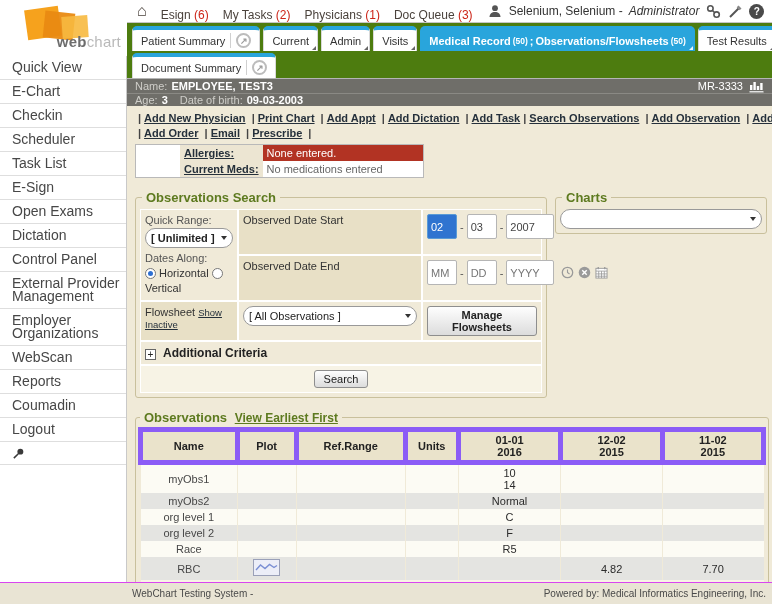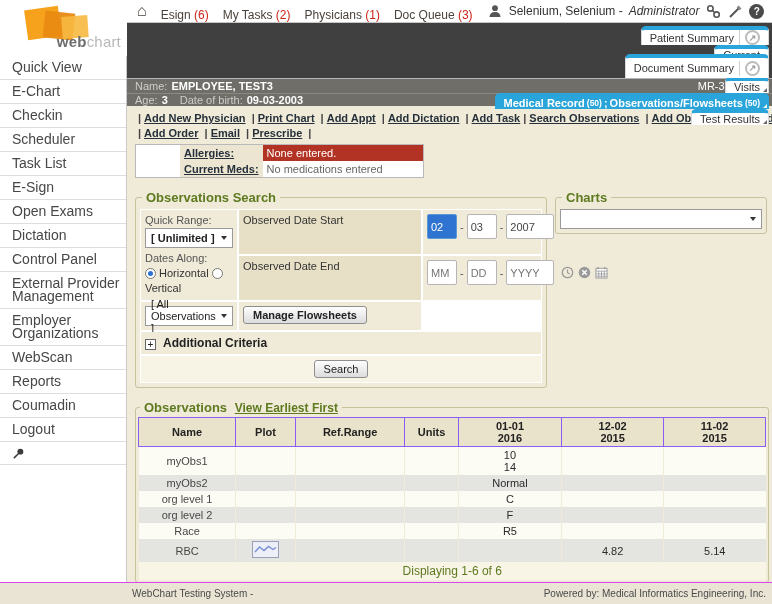--- a/index.html
+++ b/index.html
@@ -34,21 +34,21 @@
   .home-ic { font-size:16px; color:#4a423c; line-height:12px; cursor:pointer; }
   .menu-item { color:#4a423c; text-decoration:none; white-space:nowrap;margin-top:8px; }
   .menu-item .cnt { color:#cc2418; }
   .user-zone { margin-left:auto; display:flex; align-items:center; gap:6px; white-space:nowrap; }
   .user-name { color:#333; }
   .user-role { font-style:italic; color:#333; }
   .ic-btn { display:inline-flex; width:16px; height:16px; align-items:center; justify-content:center; cursor:pointer; }
   .help-ic { width:15px; height:15px; border-radius:50%; background:#4a4a4a; color:#fff;
     font-size:10px; font-weight:bold; display:flex; align-items:center; justify-content:center; cursor:pointer; }
 
-  .tabrow { background:#404040; padding:3px 0 0 5px; display:flex; align-items:flex-end; height:28px;flex-direction:column; }
+  .tabrow { background:#4d7c0f; padding:3px 0 0 5px; display:flex; align-items:flex-end; height:28px; }
   .tabrow.second { border-bottom:1px solid #b5b5b5; }
   .tab { position:relative; display:inline-flex; align-items:center; gap:5px; background:#fff;
     border:1px solid #d9d9d9; border-bottom:none; border-top:4px solid #29a5dc;
     border-radius:5px 5px 0 0; padding:0 8px; height:25px; font-size:11px; color:#333;
     margin-right:3px; cursor:pointer; white-space:nowrap; }
   .tab.active { background:#29a5dc; border-color:#29a5dc; color:#fff; font-weight:bold; }
   .tab .small { font-size:8.5px; font-weight:bold; }
   .tab .corner { position:absolute; right:1px; bottom:1px; width:0; height:0;
     border-left:4px solid transparent; border-bottom:4px solid #666; }
   .tab.active .corner { border-bottom-color:#eaf6fc; }
@@ -92,21 +92,21 @@
   .srow-btn { grid-column:1 / 4; background:#f7f3e5; text-align:center; padding:4px; }
   .dateline { display:flex; align-items:center; gap:3px; }
   .inp { height:25px; border:1px solid #b5b5b5; border-radius:2px; font-size:11px;
     padding:9px 3px; font-family:"Liberation Sans",sans-serif; color:#444; background:#fff; }
   .inp.mm,.inp.dd { width:30px; } .inp.yy { width:48px; }
   .inp.selected { background:#2f74d0; color:#fff; border-color:#5b9bd5; }
   .dash { color:#555; }
   .dicons { display:flex; gap:4px; margin-left:4px; align-items:center; }
   .show-inactive { font-size:9.5px; color:#25303b; text-decoration:underline; cursor:pointer; }
   .selbox { display:flex; align-items:center; justify-content:space-between; background:#fff;
-    border:1px solid #999; border-radius:0; height:20px; padding:0 5px; font-size:11px;
+    border:1px solid #999; border-radius:10px; height:20px; padding:0 5px; font-size:11px;
     color:#222; cursor:pointer; }
   .selbox.bold { font-weight:bold; width:88px; }
   .arrow-dn { width:0; height:0; border-left:3.5px solid transparent;
     border-right:3.5px solid transparent; border-top:4.5px solid #333; }
   .qr-label { color:#555; margin-bottom:2px; }
   .radio { width:11px; height:11px; border-radius:50%; border:1px solid #777;
     background:#fff; display:inline-block; vertical-align:-2px; cursor:pointer; }
   .radio.sel::after { content:""; display:block; width:5px; height:5px; margin:2px;
     border-radius:50%; background:#2d6fd2; }
   .btn { font-family:"Liberation Sans",sans-serif; font-size:11px; color:#222;
@@ -118,21 +118,21 @@
     vertical-align:-1px; margin-right:4px; cursor:pointer; }
   .addcrit { font-weight:bold; font-size:12px; color:#222; }
 
   .charts-fs { width:212px; margin-left:auto; margin-right:2px; }
 
   .obs-fs { margin-top:12px; padding:2px; }
   .obs-legend { font-size:13px; }
   .obs-legend .viewlink { color:#5d7a1f; font-weight:bold; text-decoration:underline; font-size:12px; margin-left:4px; }
   table.obs { width:100%; border-collapse:collapse; font-size:11px; }
   table.obs th { background:#eae3cb; color:#222; font-weight:bold; padding:2px 3px;
-    border:1px solid #8b5cf6; line-height:12px; }
+    border:5px solid #8b5cf6; line-height:12px; }
   table.obs td { padding:2px 4px; text-align:center; border-left:1px solid #f0ead8; }
   tr.r-odd td { background:#fcfbf4; }
   tr.r-even td { background:#e4e4e1; }
   td.namecell { color:#474747; }
   a.val { color:#2b2b2b; }
   .plotbtn { display:inline-block; line-height:0; cursor:pointer; }
   td.disp { background:#f8f4e6; color:#5d7a1f; font-size:12px; padding:3px; border-left:none; }
 
   .obs-msg { margin-top:16px; text-align:center; font-size:12px; font-weight:bold; color:#111; }
 
@@ -385,20 +385,24 @@
                     <span>
                         <svg width="13" height="13" viewBox="0 0 14 14">
                           <rect x="1" y="2.5" width="12" height="10.5" fill="#fff" stroke="#9a9a9a"></rect>
                           <path d="M1 5.5h12M4 5.5v7.5M7 5.5v7.5M10 5.5v7.5M1 8.5h12M1 11h12" stroke="#9a9a9a" stroke-width=".9"></path>
                           <path d="M3.5 1v2.5M10.5 1v2.5" stroke="#9a9a9a" stroke-width="1.4"></path>
                         </svg>
                       </span>
                   </span>
                 </span>
               </div>
+              <div class="scell slabel">
+                <span>Flowsheet</span>
+                <span class="show-inactive">Show Inactive</span>
+              </div>
               <div class="scell">
                 <div class="selbox">
                     <span>[ All Observations ]</span>
                     <span class="arrow-dn"></span>
                   </div>
               </div>
               <div class="scell">
                 <button class="btn bold">Manage Flowsheets</button>
               </div>
               <div class="scell srow-wide">
@@ -507,21 +511,21 @@
               <tr class="r-even">
                 <td class="namecell">RBC</td>
                 <td><span class="plotbtn"><svg width="27" height="17" viewBox="0 0 27 17">
                         <rect x="0.5" y="0.5" width="26" height="16" fill="#eceef8" stroke="#9aa0b8"></rect>
                         <polyline points="3,11 7.5,6 12,9.5 16.5,5.5 21,8.5 24,6.5" fill="none" stroke="#7a8fd4" stroke-width="1.4"></polyline>
                       </svg></span></td>
                 <td></td>
                 <td></td>
                 <td></td>
                 <td><a class="val">4.82</a></td>
-                <td><a class="val">5.14</a></td>
+                <td><a class="val">7.70</a></td>
               </tr>
               <tr>
                 <td class="disp" colspan="7">Displaying 1-6 of 6</td>
               </tr>
             </tbody>
           </table>
         </fieldset>
 
         <div class="obs-msg">Additional observations exist, modify your search to view.</div>
       </div>

